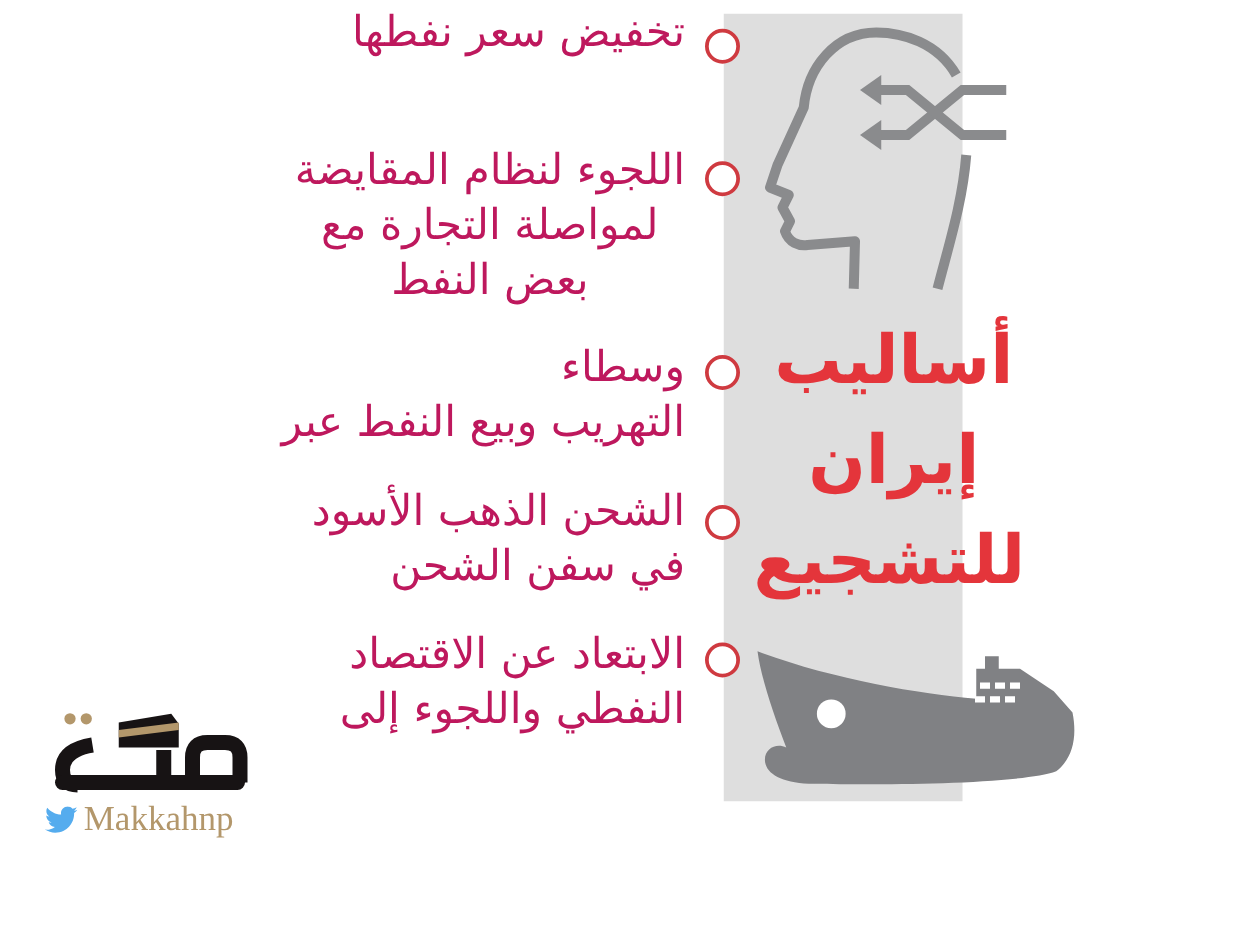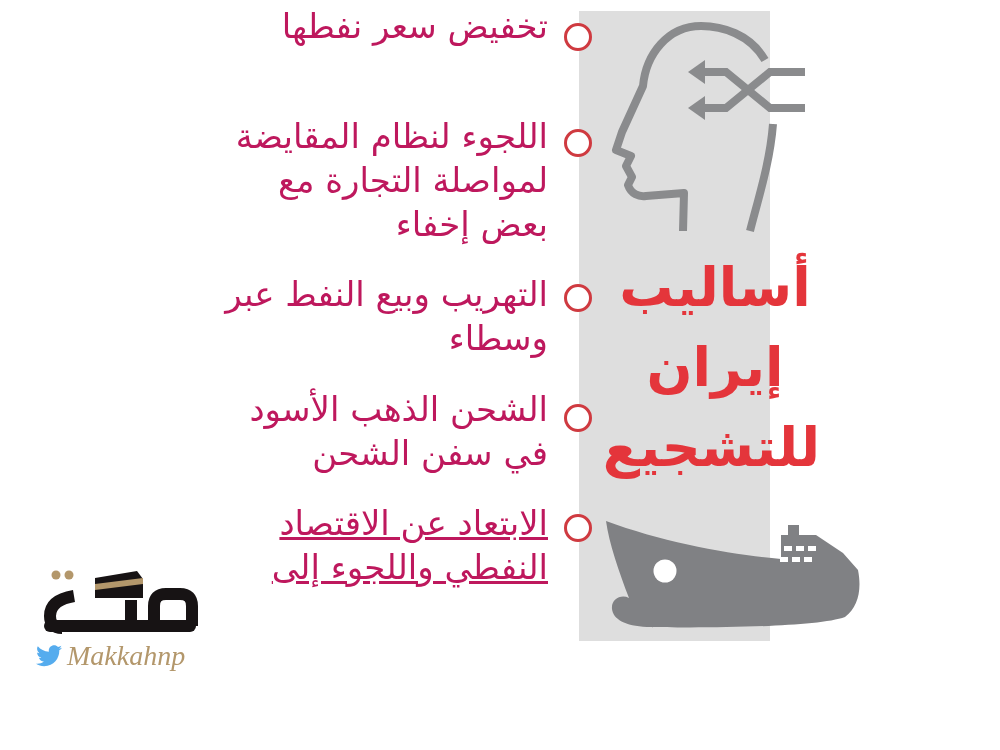--- a/index.html
+++ b/index.html
@@ -12,25 +12,25 @@
   .ship-icon{position:absolute;left:595px;top:515px;width:320px;height:115px;}
 
   .title{position:absolute;left:610px;top:248px;width:210px;text-align:center;direction:rtl;z-index:3;}
   .title-line{font-size:54px;line-height:80px;font-weight:bold;color:#e4353b;white-space:nowrap;}
 
   .item{position:absolute;right:452px;text-align:right;direction:rtl;color:#be185d;z-index:2;}
   .item-line{display:block;font-size:34px;line-height:44px;white-space:nowrap;}
   .bullet{position:absolute;width:22px;height:22px;border:3px solid #cf3a40;border-radius:50%;
           background:#ffffff;left:564px;z-index:4;box-sizing:content-box;}
   .b1{top:23px;} .b2{top:129px;} .b3{top:284px;} .b4{top:404px;} .b5{top:514px;}
-  .i1{top:4px;} .i2{top:114px;} .i3{top:272px;} .i4{top:387px;} .i5{top:501px;text-decoration:underline;}
+  .i1{top:4px;} .i2{top:114px;text-align:center;} .i3{top:272px;} .i4{top:387px;} .i5{top:501px;}
 
   .logo{position:absolute;left:40px;top:570px;width:180px;height:105px;}
   .logo-mark{position:absolute;left:0;top:0;width:165px;height:70px;}
-  .logo-handle{position:absolute;left:-4px;top:70px;display:flex;align-items:center;gap:5px;font-style:italic;}
+  .logo-handle{position:absolute;left:-4px;top:70px;display:flex;align-items:center;gap:5px;}
   .handle-text{font-family:"Liberation Serif","DejaVu Serif",serif;font-size:28px;color:#b3976b;}
 </style>
 </head>
 <body>
 
 <div class="canvas">
 
   <div class="band"></div>
 
   <svg class="head-icon" viewBox="0 0 270 215" fill="none">
@@ -69,25 +69,25 @@
   <div class="bullet b3"></div>
   <div class="bullet b4"></div>
   <div class="bullet b5"></div>
 
   <div class="item i1">
     <span class="item-line">تخفيض سعر نفطها</span>
   </div>
   <div class="item i2">
     <span class="item-line">اللجوء لنظام المقايضة</span>
     <span class="item-line">لمواصلة التجارة مع</span>
-    <span class="item-line">بعض إخفاء</span>
+    <span class="item-line">بعض النفط</span>
   </div>
   <div class="item i3">
+    <span class="item-line">وسطاء</span>
     <span class="item-line">التهريب وبيع النفط عبر</span>
-    <span class="item-line">وسطاء</span>
   </div>
   <div class="item i4">
     <span class="item-line">الشحن الذهب الأسود</span>
     <span class="item-line">في سفن الشحن</span>
   </div>
   <div class="item i5">
     <span class="item-line">الابتعاد عن الاقتصاد</span>
     <span class="item-line">النفطي واللجوء إلى</span>
   </div>
 

